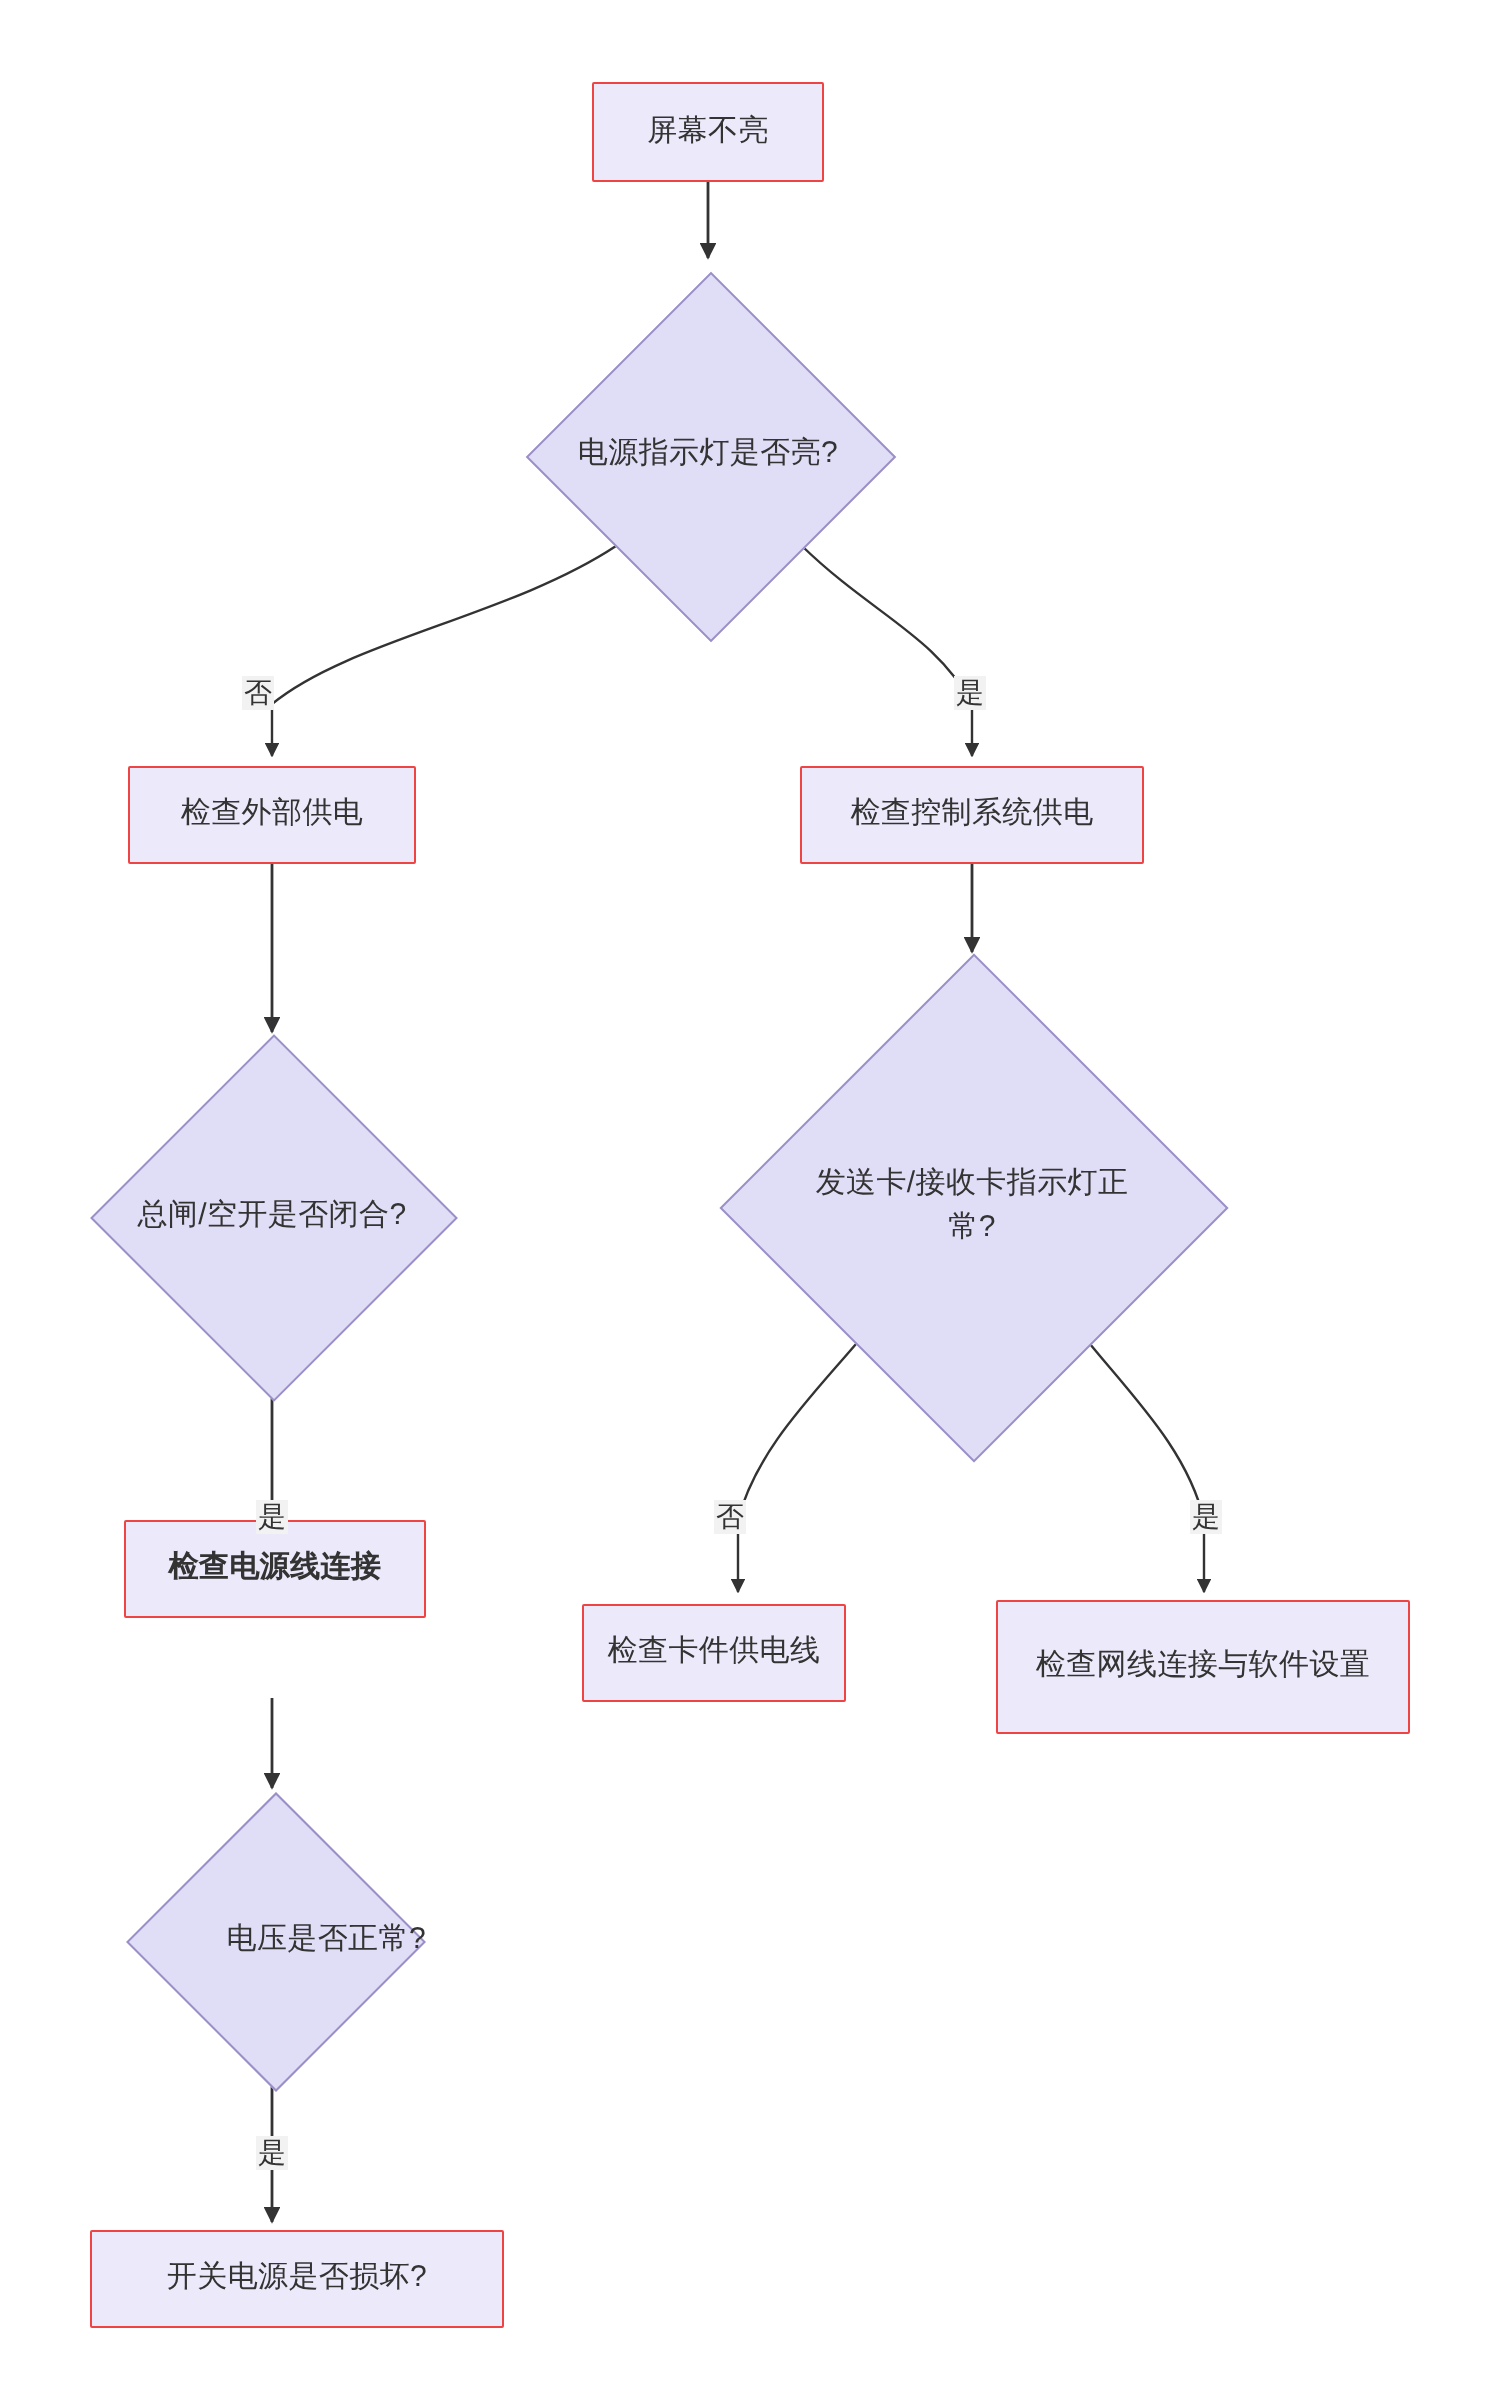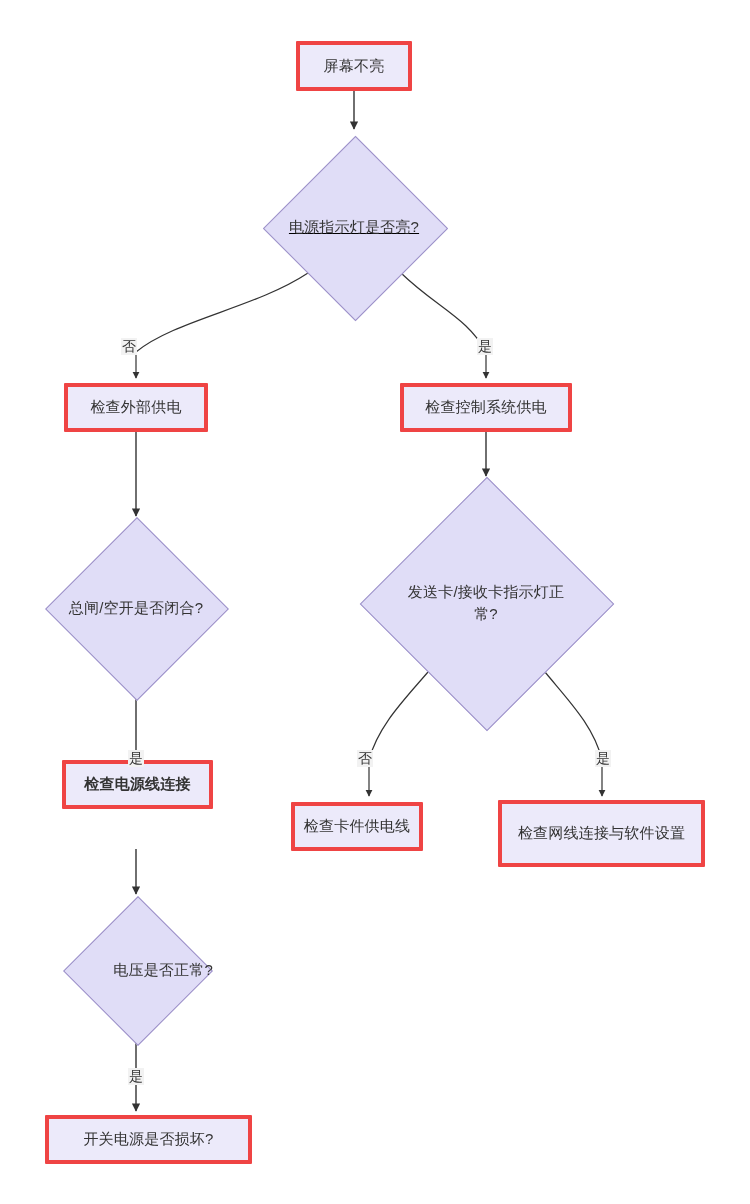--- a/index.html
+++ b/index.html
@@ -33,21 +33,21 @@
     position: absolute;
     box-sizing: border-box;
     display: flex;
     align-items: center;
     justify-content: center;
     text-align: center;
   }
   
   .node.rect {
     background: #ECEAFA;
-    border: 4px solid #ef4444;
+    border: 1px solid #ef4444;
     border-radius: 1px;
   }
   .node.rect .node-label {
     font-size: 15px;
     color: #333333;
     line-height: 1.25;
     letter-spacing: 0.2px;
     white-space: nowrap;
   }
   
@@ -113,21 +113,21 @@
 
     <path d="M 136,849 L 136,894" fill="none" stroke="#333333" stroke-width="1.4" marker-end="url(#arrow)"></path>
 
     <path d="M 136,1041 L 136,1111" fill="none" stroke="#333333" stroke-width="1.4" marker-end="url(#arrow)"></path>
   </svg>
 
   <div class="node rect" style="left:296px; top:41px; width:116px; height:50px;">
     <span class="node-label">屏幕不亮</span>
   </div>
 
-  <div class="node diamond" style="left:263px; top:136px; width:182px; height:182px;text-decoration:underline;">
+  <div class="node diamond" style="left:263px; top:136px; width:182px; height:182px;">
     <div class="dia-shape" style="width:129px; height:129px; margin-left:-64.5px; margin-top:-64.5px; transform:rotate(45deg);"></div>
     <span class="node-label">电源指示灯是否亮?</span>
   </div>
 
   <span class="edge-label" style="left:121px; top:338px;">否</span>
 
   <span class="edge-label" style="left:477px; top:338px;">是</span>
 
   <div class="node rect" style="left:64px; top:383px; width:144px; height:49px;">
     <span class="node-label">检查外部供电</span>

